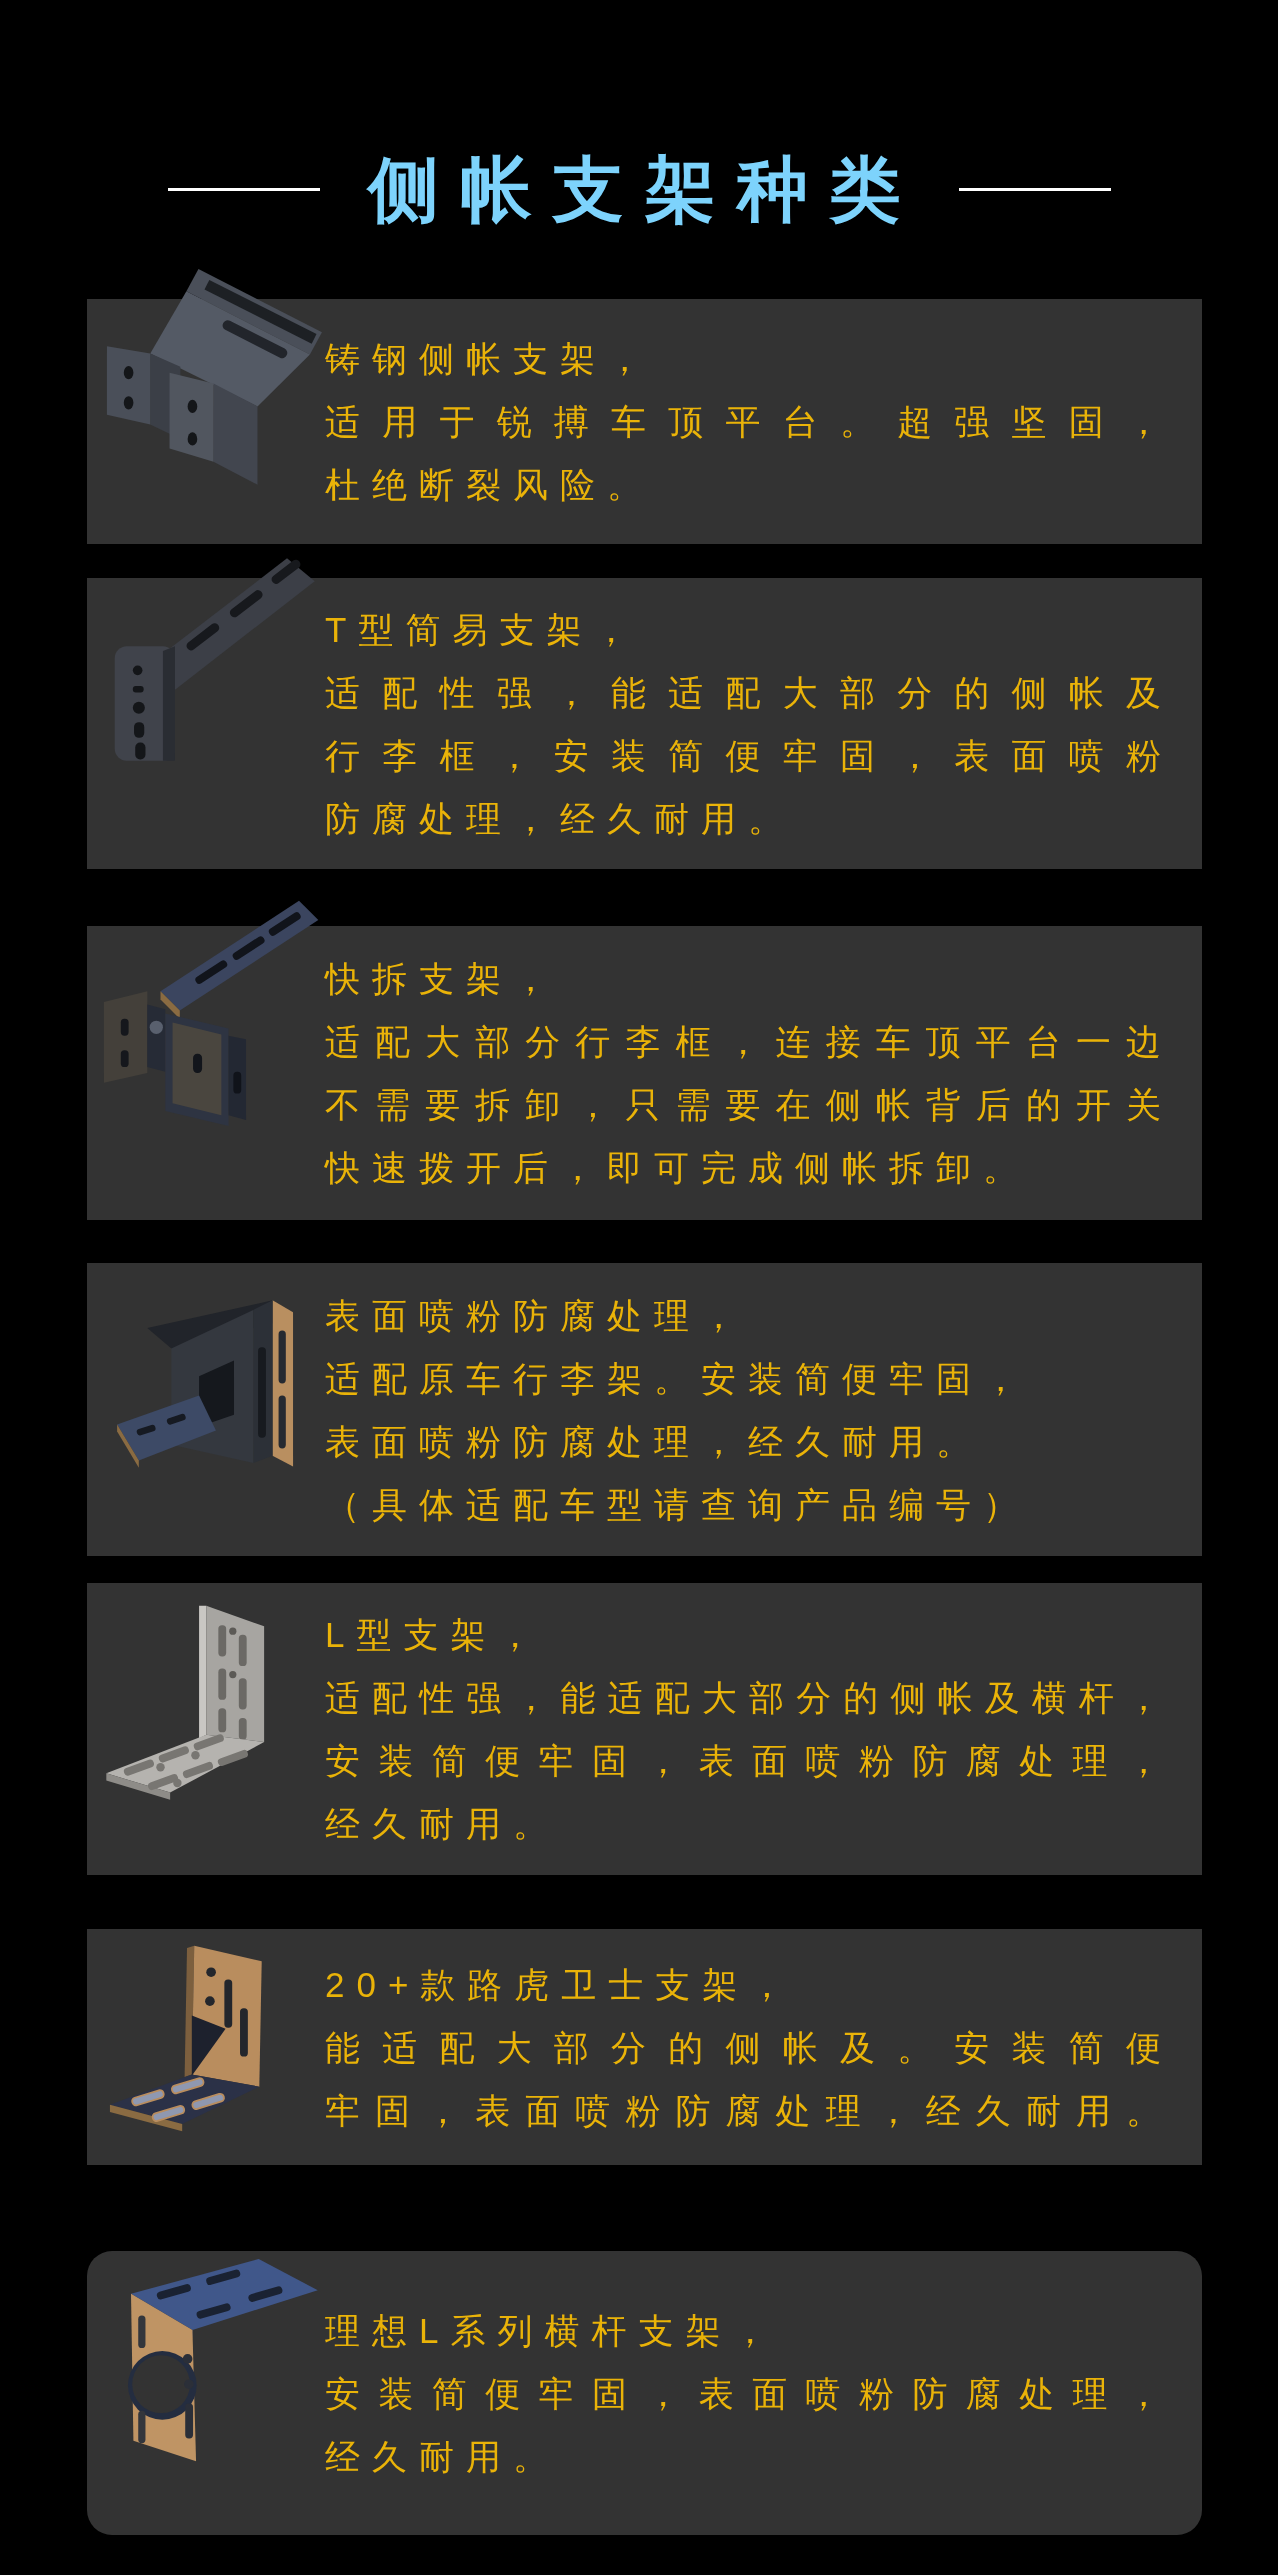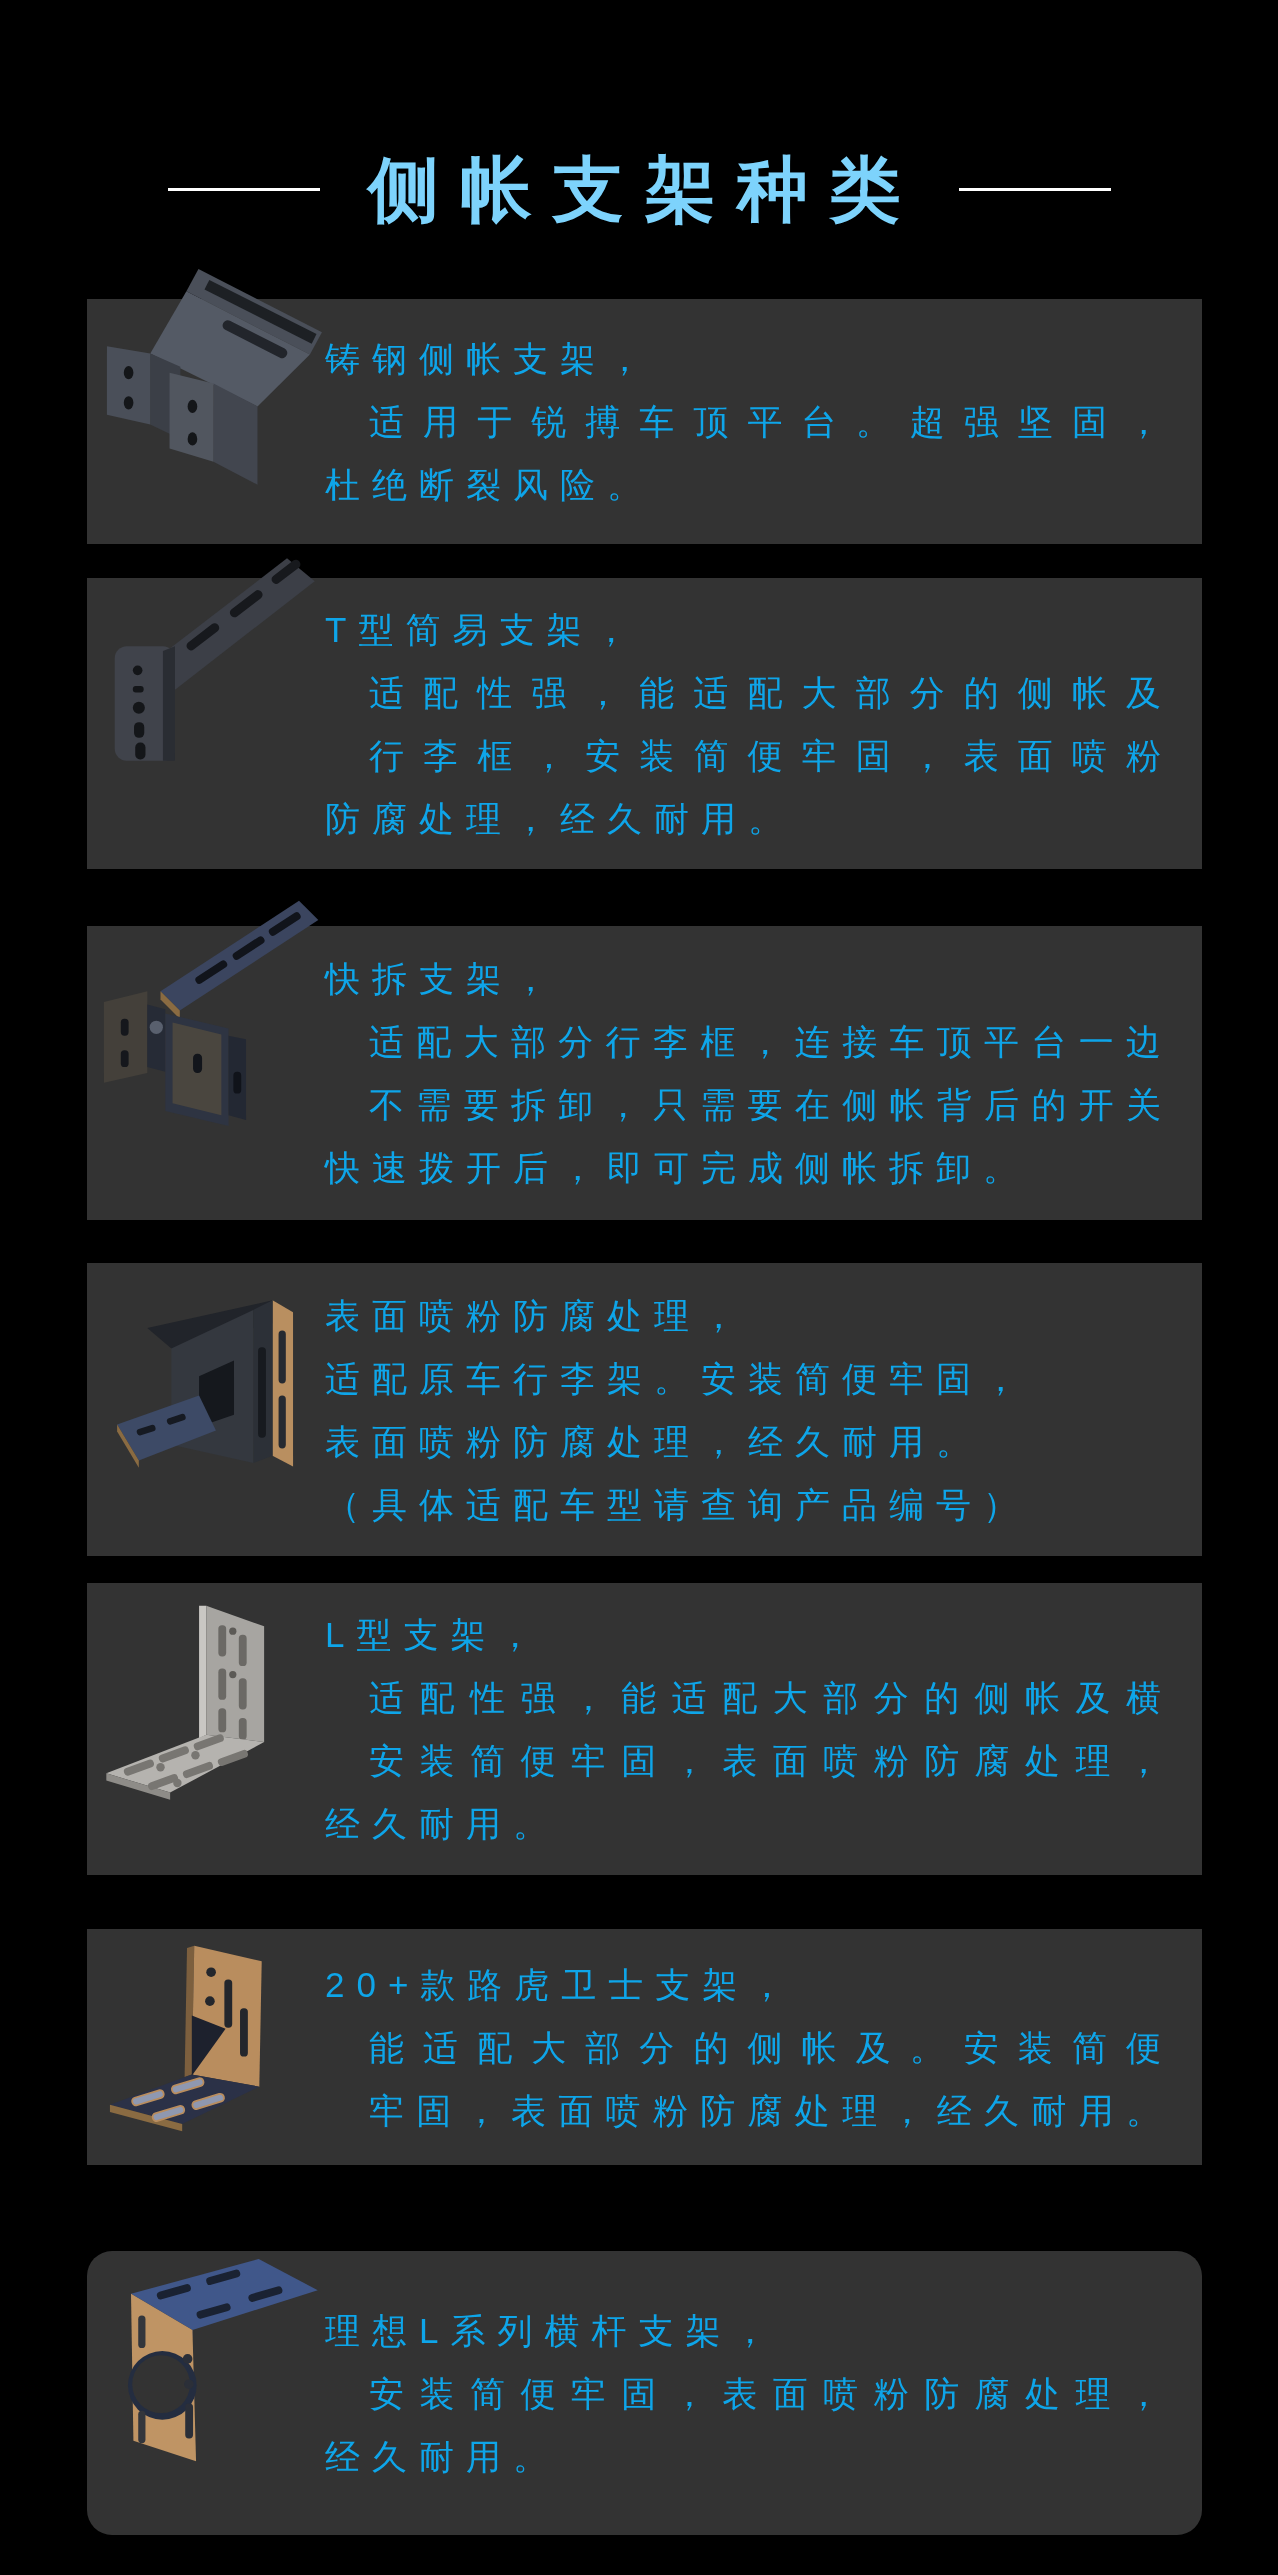--- a/index.html
+++ b/index.html
@@ -11,23 +11,23 @@
     display:flex;align-items:center;justify-content:center;gap:37px;}
   .title-dash{width:152px;height:3.6px;background:#fff;flex:0 0 auto;}
   .page-title{margin:0;color:#7dd3fc;font-size:71px;font-weight:700;line-height:1;
     letter-spacing:0.30em;text-indent:0.15em;white-space:nowrap;}
 
   
   .panel{position:absolute;left:87px;width:1115px;background:#333333;}
   .product-visual{position:absolute;pointer-events:none;}
   .desc{position:absolute;left:238px;right:29px;top:0;bottom:0;
     display:flex;flex-direction:column;justify-content:center;}
-  .line{color:#0ea5e9;font-size:35px;line-height:63px;height:63px;
+  .line{color:#eab308;font-size:35px;line-height:63px;height:63px;
     letter-spacing:12px;white-space:nowrap;overflow:visible;}
-  .line.fill{white-space:normal;text-align:justify;text-align-last:justify;overflow:hidden;margin-left:44px;}
+  .line.fill{white-space:normal;text-align:justify;text-align-last:justify;overflow:hidden;}
 </style>
 </head>
 <body>
 
 <div id="page">
 
   <header class="title-row">
     <span class="title-dash"></span>
     <h1 class="page-title">侧帐支架种类</h1>
     <span class="title-dash"></span>

